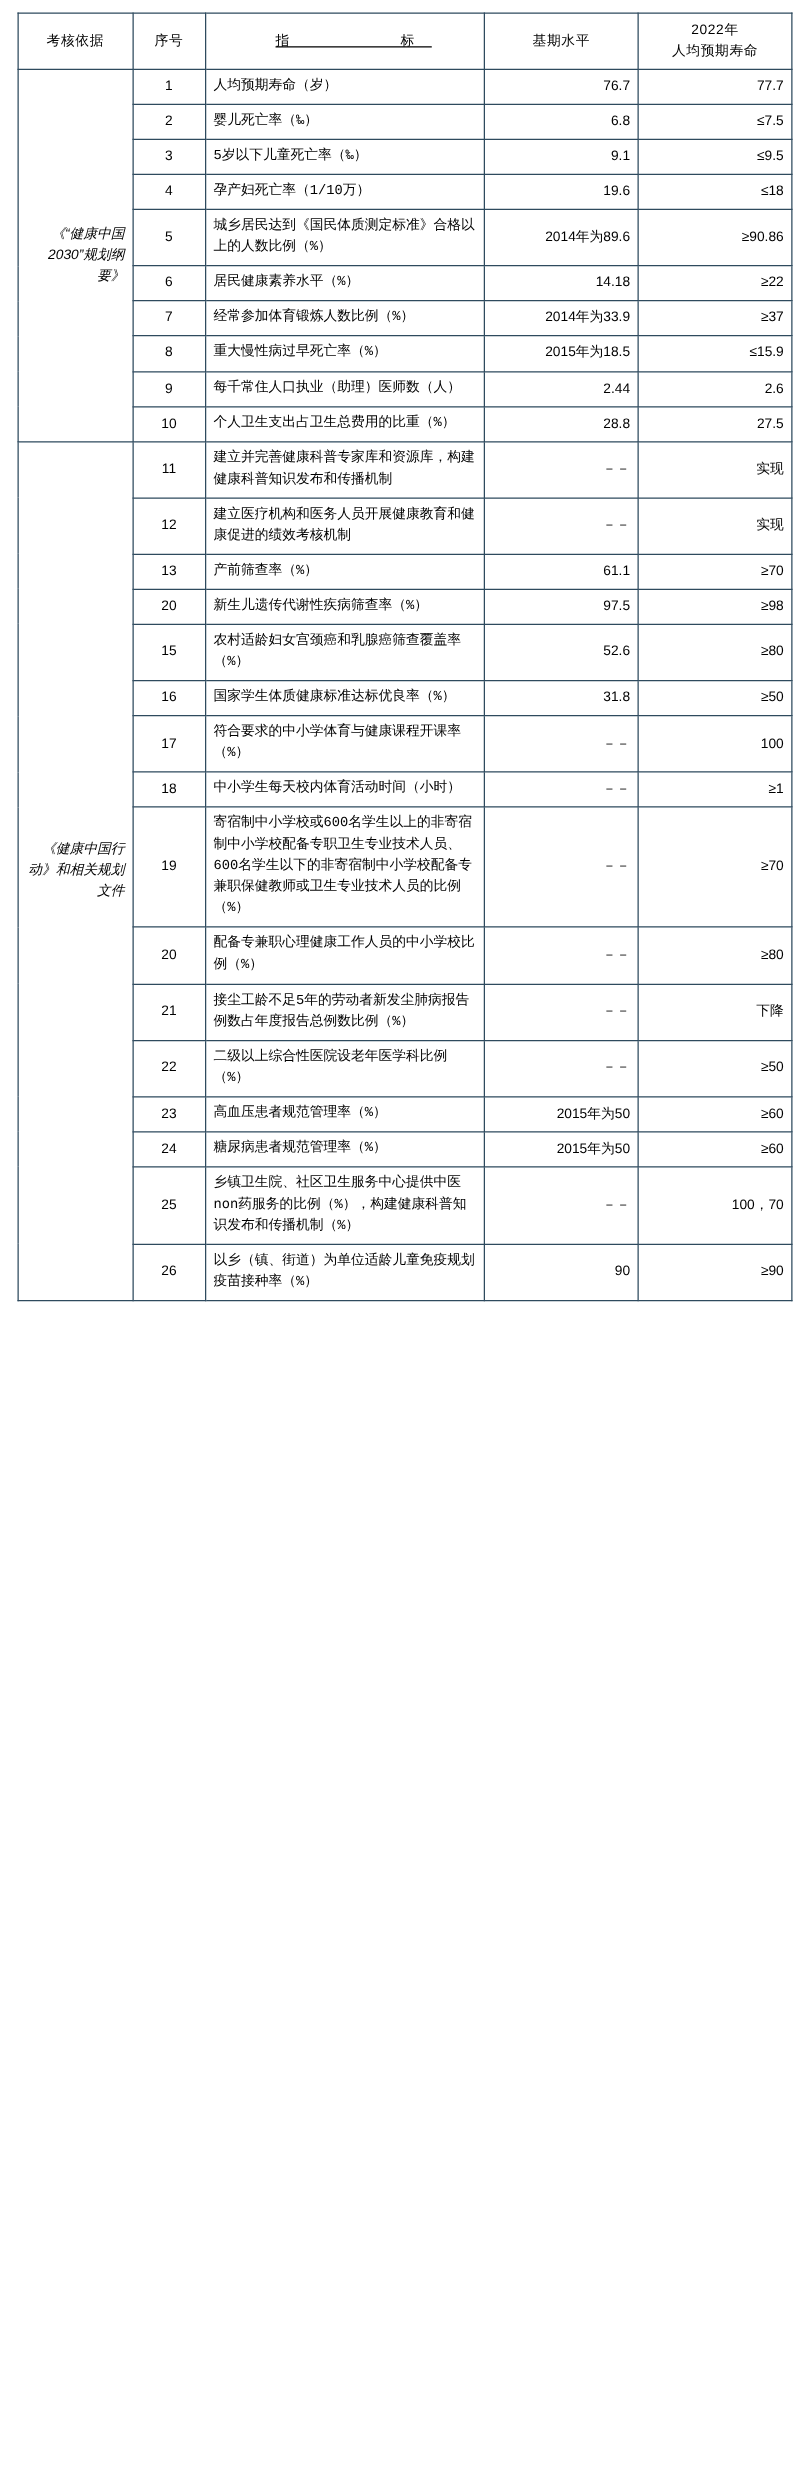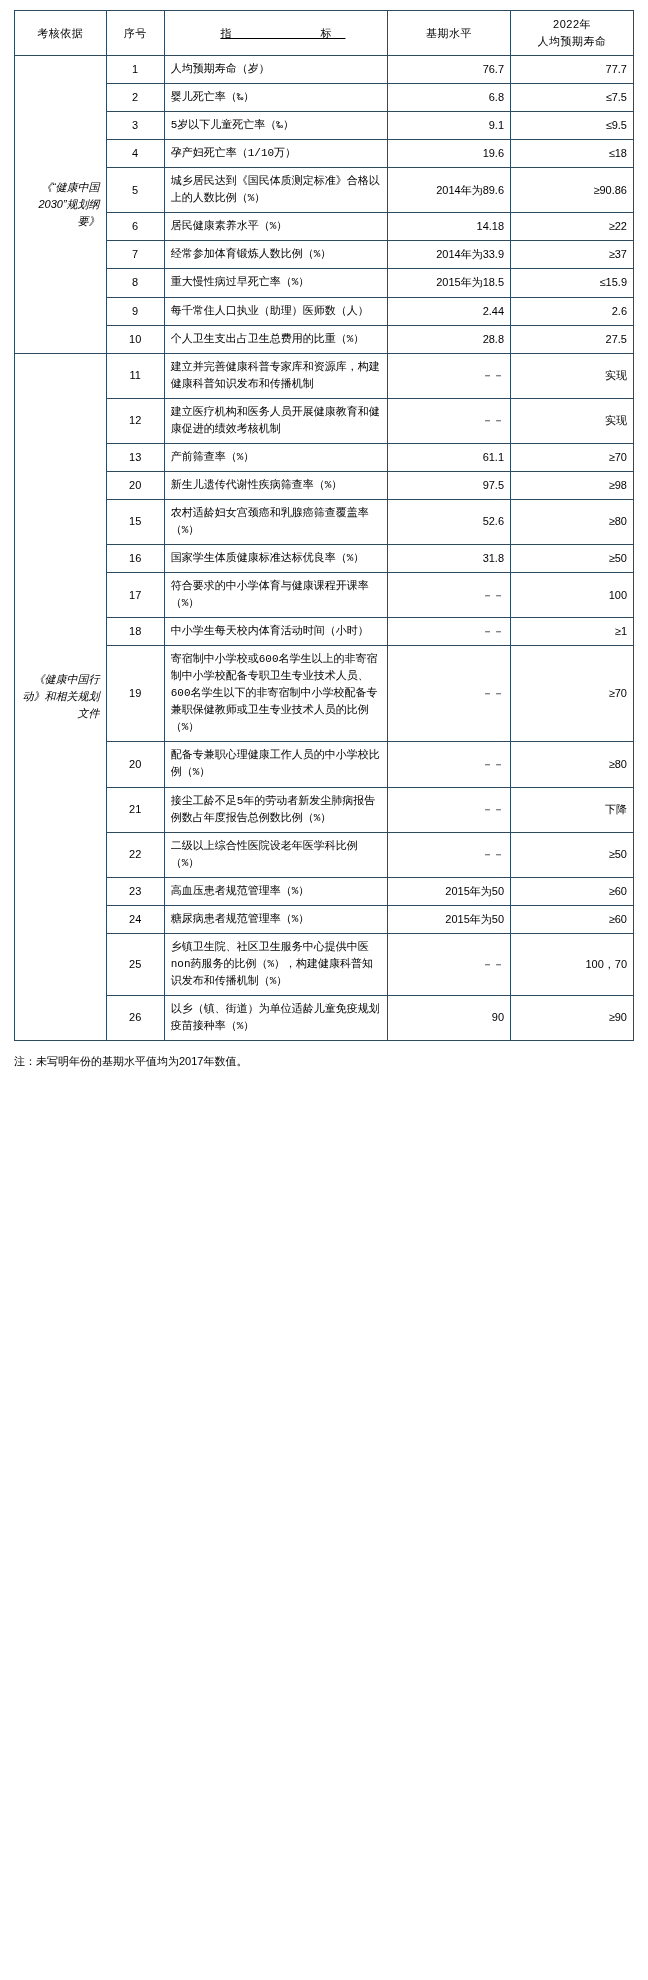--- a/index.html
+++ b/index.html
@@ -261,15 +261,14 @@
       <tr>
         <td class="cell-seq">26</td>
         <td class="cell-ind">以乡（镇、街道）为单位适龄儿童免疫规划疫苗接种率（%）</td>
         <td class="cell-base">90</td>
         <td class="cell-target">≥90</td>
       </tr>
 
     </tbody>
   </table>
 
-  <div class="note">注：未写明年份的基期水平值均为2017年数值。</div>
 
 </div>
 
 </body></html>

